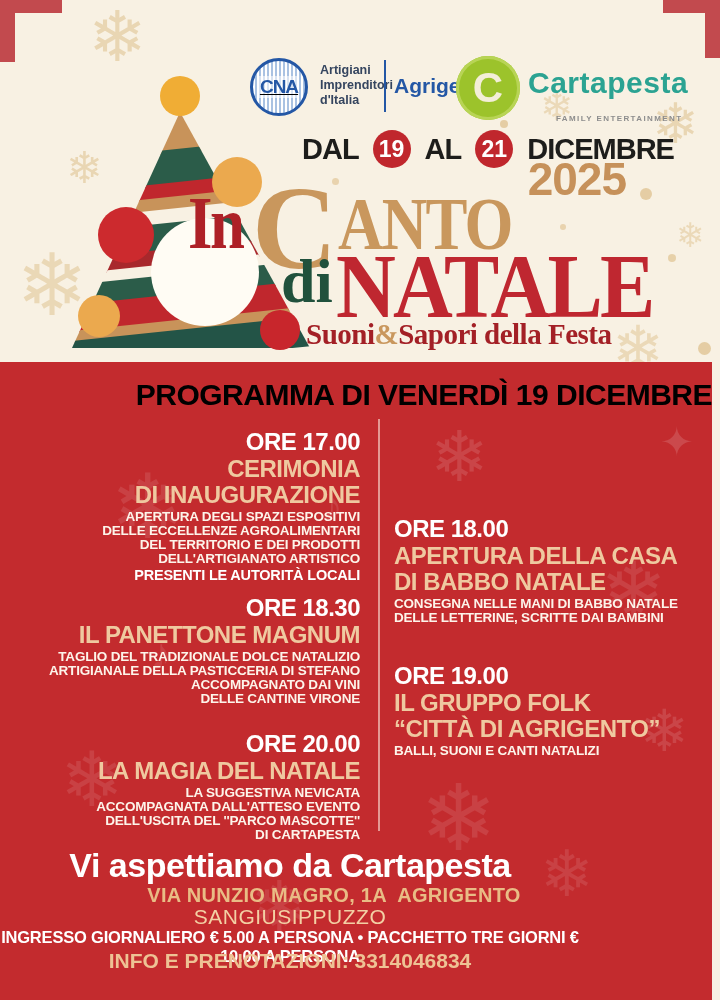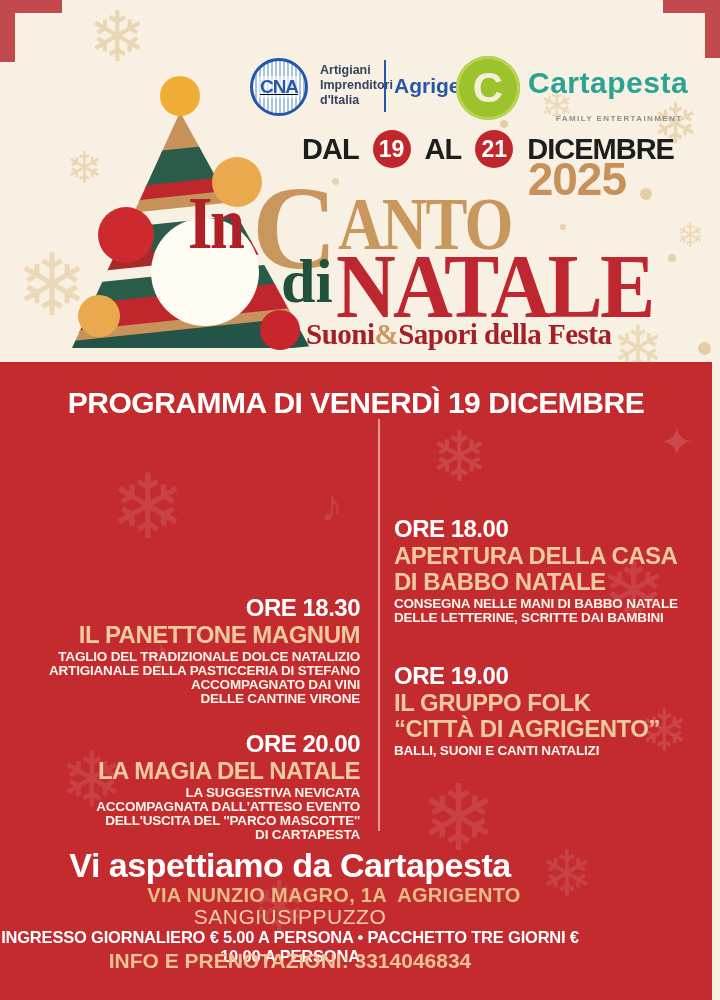--- a/index.html
+++ b/index.html
@@ -49,22 +49,22 @@
   .t-in{left:188px;top:186px;font-size:74px;color:#ae2127;letter-spacing:-3px;transform:scaleX(.85);transform-origin:left top;}
   .t-c{left:252px;top:170px;font-size:118px;color:#c9975d;}
   .t-anto{left:338px;top:187px;font-size:74px;color:#c9975d;letter-spacing:-2px;transform:scaleX(.85);transform-origin:left top;}
   .t-di{left:281px;top:250px;font-size:62px;color:#20513c;}
   .t-natale{left:336px;top:240px;font-size:92px;color:#bf2730;letter-spacing:-3px;transform:scaleX(.9);transform-origin:left top;}
   .subtitle{left:306px;top:320px;font-size:29px;color:#a32026;letter-spacing:-.5px;}
   .subtitle .amp{color:#c9975d;}
 
   
   .red{position:absolute;left:0;top:362px;width:712px;height:638px;background:#c32b2e;overflow:hidden;}
-  .prog-header{position:absolute;left:0;top:24px;width:100%;text-align:center;
-    font-size:30px;font-weight:800;color:#ffffff;letter-spacing:-.5px;}
+  .prog-header{position:absolute;left:0;top:16px;width:100%;text-align:right;
+    font-size:30px;font-weight:800;color:#000000;letter-spacing:-.5px;}
   .col-divider{position:absolute;left:378px;top:57px;width:2px;height:412px;background:rgba(255,244,234,.55);}
 
   .pi{position:absolute;}
   .pi-left{left:30px;width:330px;text-align:right;}
   .pi-right{left:394px;width:300px;text-align:left;}
   .pi-time{font-size:24px;font-weight:800;color:#ffffff;letter-spacing:-.5px;}
   .pi-title{font-size:24px;font-weight:800;color:#efc9a0;line-height:1.08;letter-spacing:-.5px;white-space:pre-line;}
   .pi-desc{font-size:13.5px;font-weight:700;color:#fdf4ea;line-height:1.04;letter-spacing:-.2px;white-space:pre-line;margin-top:2px;}
   .pi-note{font-size:14.5px;font-weight:900;color:#ffffff;letter-spacing:-.2px;margin-top:1px;}
 
@@ -168,20 +168,30 @@
     <span class="d" style="left:640px;top:340px;font-size:58px;color:#ffffff;opacity:.12">❄</span>
     <span class="d" style="left:250px;top:510px;font-size:70px;color:#ffffff;opacity:.1">❄</span>
     <span class="d" style="left:540px;top:480px;font-size:64px;color:#ffffff;opacity:.1">❄</span>
     <span class="d" style="left:660px;top:60px;font-size:40px;color:#ffffff;opacity:.14">✦</span>
     <span class="d" style="left:320px;top:120px;font-size:46px;color:#ffffff;opacity:.1">♪</span>
     <span class="d" style="left:150px;top:270px;font-size:44px;color:#ffffff;opacity:.1">♪</span>
 
     <div class="prog-header">PROGRAMMA DI VENERDÌ 19 DICEMBRE</div>
     <div class="col-divider"></div>
 
+    <div class="pi pi-left" style="top:66px">
+      <div class="pi-time">ORE 17.00</div>
+      <div class="pi-title">CERIMONIA
+DI INAUGURAZIONE</div>
+      <div class="pi-desc">APERTURA DEGLI SPAZI ESPOSITIVI
+DELLE ECCELLENZE AGROALIMENTARI
+DEL TERRITORIO E DEI PRODOTTI
+DELL'ARTIGIANATO ARTISTICO</div>
+      <div class="pi-note">PRESENTI LE AUTORITÀ LOCALI</div>
+    </div>
     <div class="pi pi-left" style="top:232px">
       <div class="pi-time">ORE 18.30</div>
       <div class="pi-title">IL PANETTONE MAGNUM</div>
       <div class="pi-desc">TAGLIO DEL TRADIZIONALE DOLCE NATALIZIO
 ARTIGIANALE DELLA PASTICCERIA DI STEFANO
 ACCOMPAGNATO DAI VINI
 DELLE CANTINE VIRONE</div>
     </div>
     <div class="pi pi-left" style="top:368px">
       <div class="pi-time">ORE 20.00</div>

